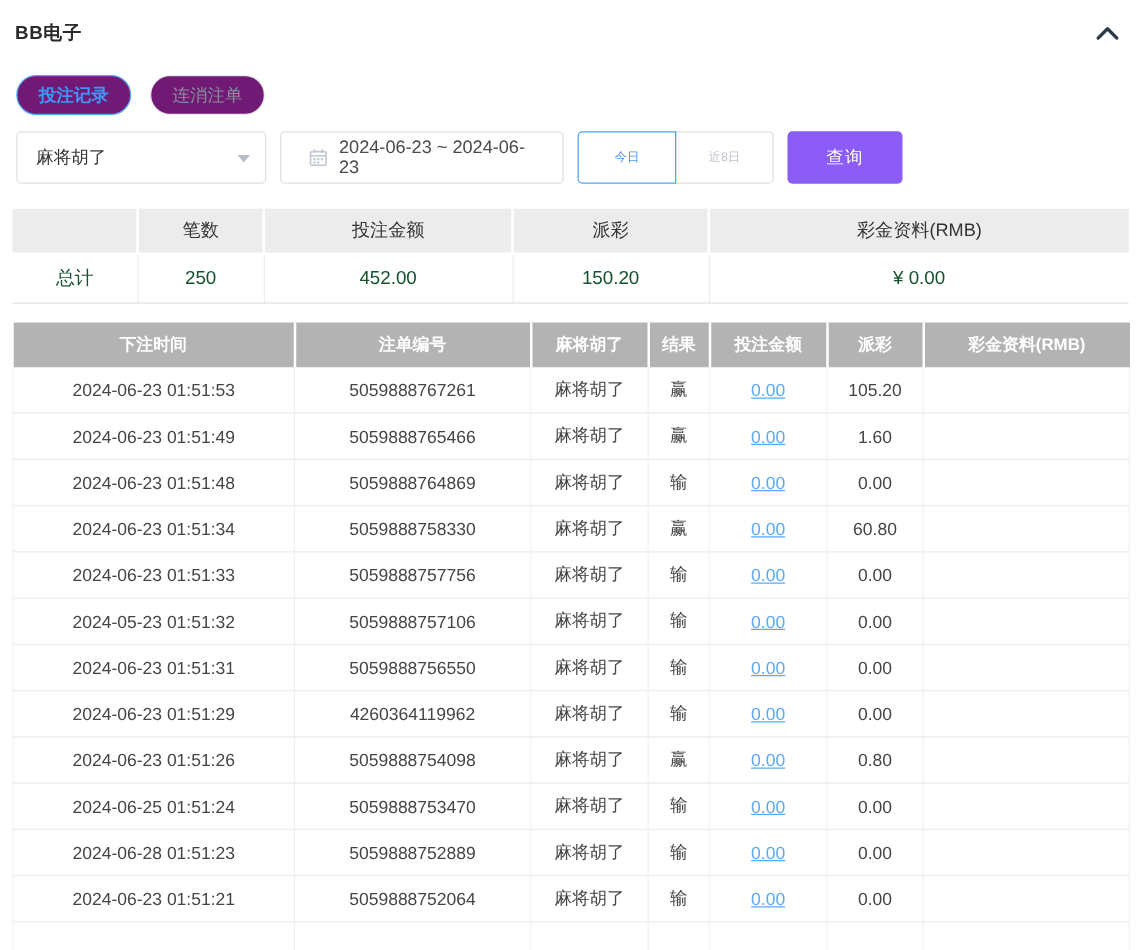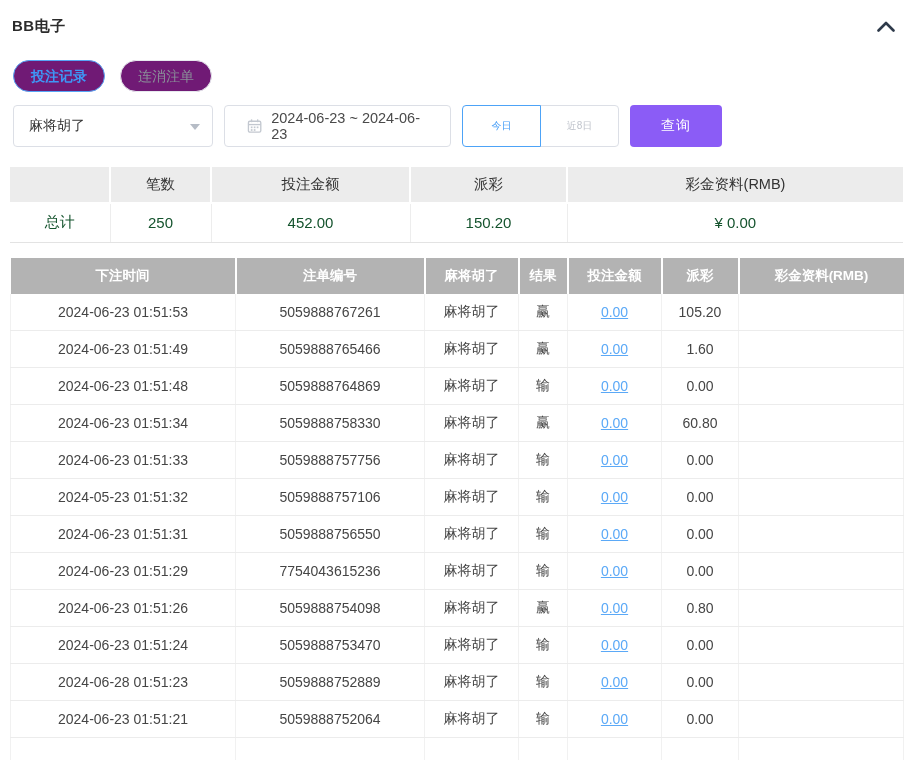--- a/index.html
+++ b/index.html
@@ -219,38 +219,38 @@
     <td>2024-06-23 01:51:31</td>
     <td>5059888756550</td>
     <td>麻将胡了</td>
     <td>输</td>
     <td><a class="amount-link">0.00</a></td>
     <td>0.00</td>
     <td></td>
   </tr>
       <tr>
     <td>2024-06-23 01:51:29</td>
-    <td>7754043615236</td>
+    <td>4260364119962</td>
     <td>麻将胡了</td>
     <td>输</td>
     <td><a class="amount-link">0.00</a></td>
     <td>0.00</td>
     <td></td>
   </tr>
       <tr>
     <td>2024-06-23 01:51:26</td>
     <td>5059888754098</td>
     <td>麻将胡了</td>
     <td>赢</td>
     <td><a class="amount-link">0.00</a></td>
     <td>0.80</td>
     <td></td>
   </tr>
       <tr>
-    <td>2024-06-23 01:51:24</td>
+    <td>2024-06-25 01:51:24</td>
     <td>5059888753470</td>
     <td>麻将胡了</td>
     <td>输</td>
     <td><a class="amount-link">0.00</a></td>
     <td>0.00</td>
     <td></td>
   </tr>
       <tr>
     <td>2024-06-28 01:51:23</td>
     <td>5059888752889</td>

